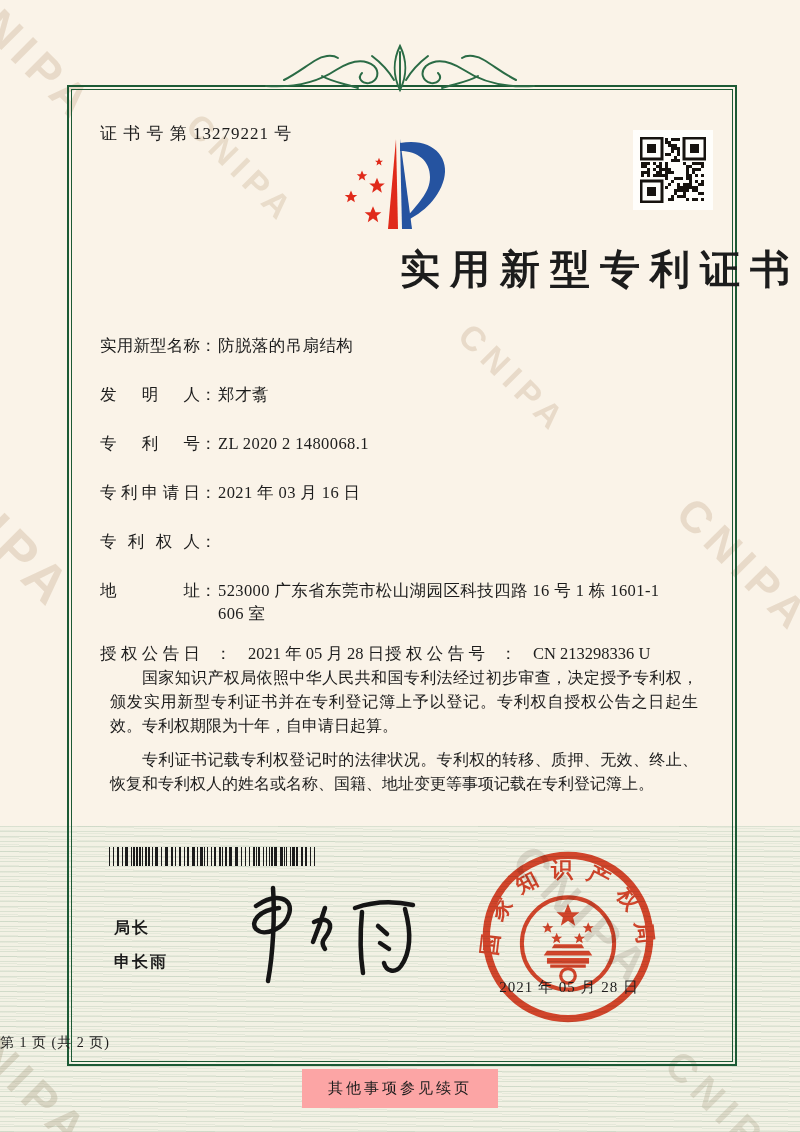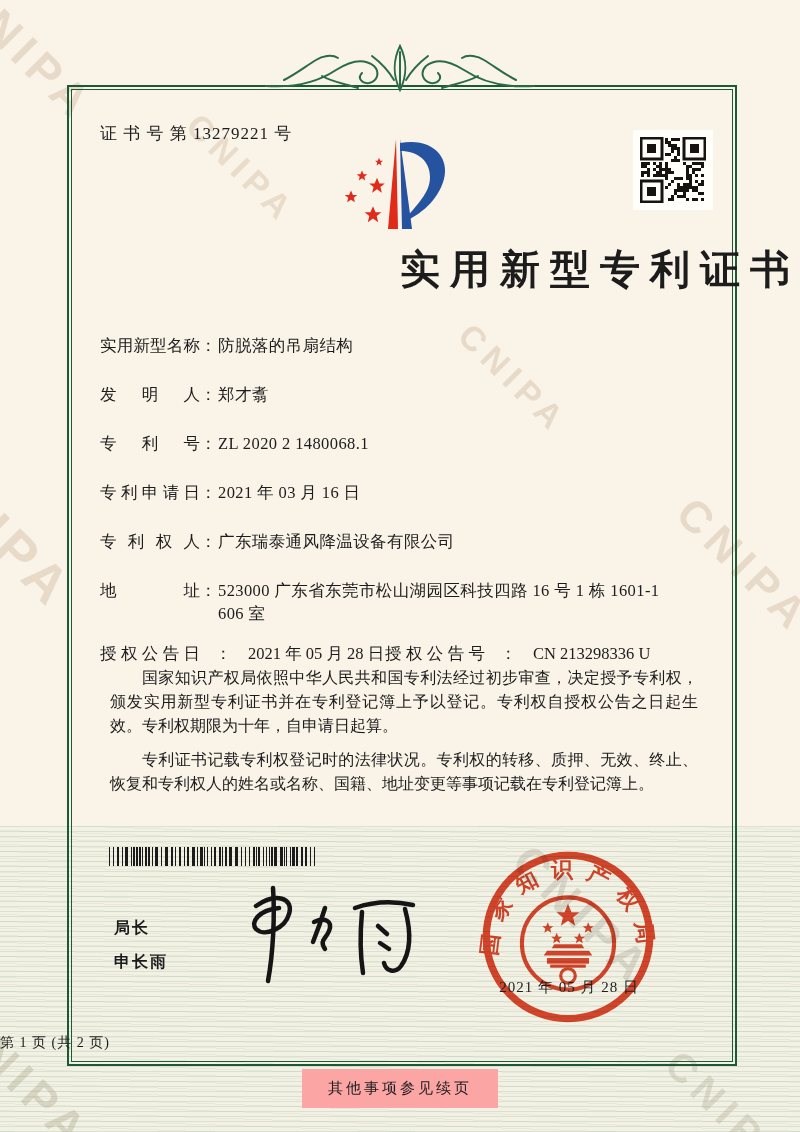--- a/index.html
+++ b/index.html
@@ -262,21 +262,20 @@
         <span class="fvalue">ZL 2020 2 1480068.1</span>
     </div>
     <div class="field-row">
       <span class="flabel">专利申请日</span>
         <span class="colon">：</span>
         <span class="fvalue">2021 年 03 月 16 日</span>
     </div>
     <div class="field-row">
       <span class="flabel">专利权人</span>
         <span class="colon">：</span>
-        <span class="fvalue">广东瑞泰通风降温设备有限公司</span>
     </div>
     <div class="field-row address">
       <span class="flabel">地址</span>
         <span class="colon">：</span>
         <span class="fvalue">523000 广东省东莞市松山湖园区科技四路 16 号 1 栋 1601-1
 606 室</span>
     </div>
     <div class="grant-row">
       <span class="gpair first">
         <span class="flabel">授权公告日</span>

